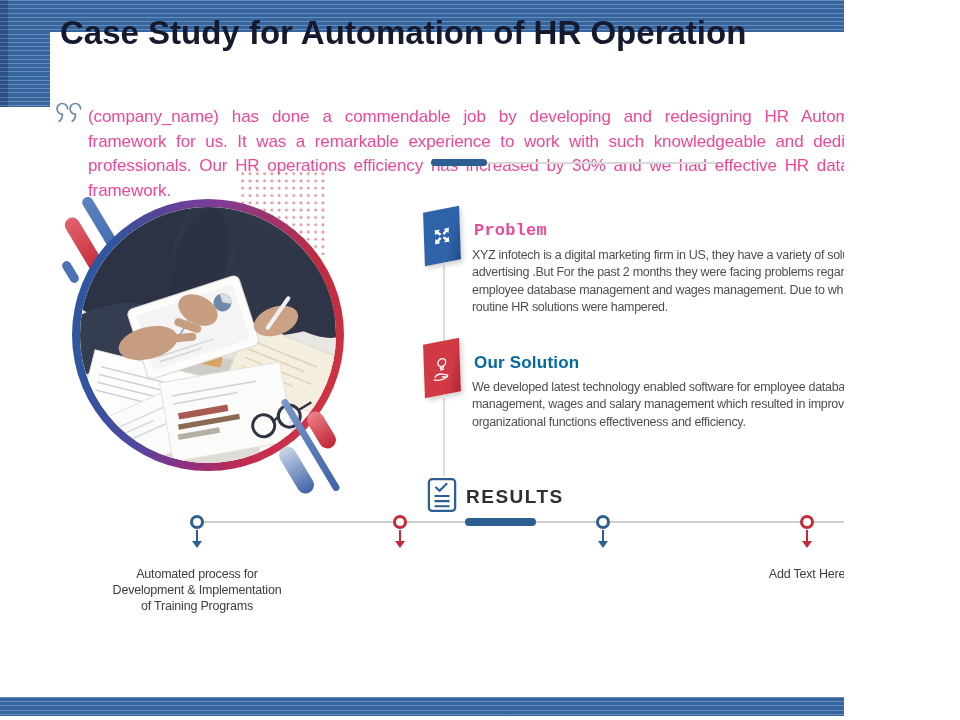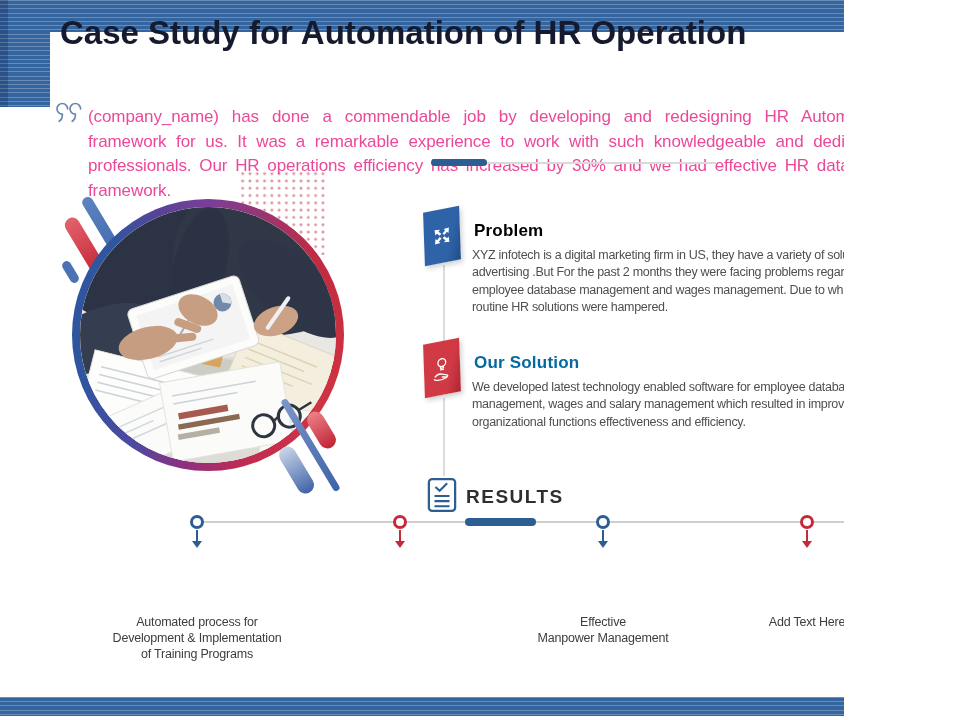--- a/index.html
+++ b/index.html
@@ -74,21 +74,21 @@
   .plaque.blue { left:424px; top:209px;
     background:linear-gradient(105deg,#2f63a8 68%,#204e8a 100%); }
   .plaque.red  { left:424px; top:341px;
     background:linear-gradient(105deg,#d13a45 68%,#ad2633 100%); }
   .connector { position:absolute; width:1.5px; background:#dcdcdc; z-index:2; }
   .conn-1 { left:443px; top:265px; height:76px; }
   .conn-2 { left:443px; top:398px; height:78px; }
 
   .section-heading { position:absolute; z-index:3; font-size:17px; font-weight:bold;
     letter-spacing:.2px; white-space:nowrap; }
-  .heading-problem  { left:474px; top:221px; color:#000000; }
+  .heading-problem  { left:474px; top:221px; color:#ec4899;font-family:Liberation Mono, monospace; }
   .heading-solution { left:474px; top:353px; color:#0369a1; }
   .section-body { position:absolute; left:472px; width:446px; z-index:3;
     font-size:12.5px; letter-spacing:-0.3px; line-height:1.38; color:#4f4f4f; }
   .body-problem  { top:247px; }
   .body-solution { top:379px; }
 
   
   .results-icon { position:absolute; left:427px; top:477px; z-index:3; }
   .results-heading { position:absolute; left:466px; top:486px; z-index:3;
     font-size:19px; font-weight:bold; letter-spacing:1.5px; color:#2f2f2f; }
@@ -106,21 +106,21 @@
   .marker .tip { position:absolute; left:2px; top:26px; width:0; height:0;
     border-left:5px solid transparent; border-right:5px solid transparent;
     border-top:7px solid #2d5e92; }
   .marker.red .ring { border-color:#c5293a; }
   .marker.red .stem { background:#c5293a; }
   .marker.red .tip  { border-top-color:#c5293a; }
   .m1 { left:190px; } .m2 { left:393px; } .m3 { left:596px; } .m4 { left:800px; }
 
   .tl-label { position:absolute; top:566px; width:236px; z-index:3;
     text-align:center; font-size:12.5px; line-height:1.28; color:#3d3d3d;
-    white-space:pre-line; letter-spacing:-0.2px;margin-top:48px; }
+    white-space:pre-line; letter-spacing:-0.2px; }
   .l1 { left:79px; } .l2 { left:282px; } .l3 { left:485px; } .l4 { left:689px; }
 </style>
 </head>
 <body>
 
 <div class="slide">
 
   <div class="banner-top stripe-blue"></div>
   <div class="banner-left stripe-blue"></div>
   <div class="banner-left-edge"></div>
@@ -268,17 +268,15 @@
     </div>
   <div class="marker red m4">
     <div class="ring"></div>
       <div class="stem"></div>
       <div class="tip"></div>
     </div>
 
   <div class="tl-label l1">Automated process for
 Development &amp; Implementation
 of Training Programs</div>
-  <div class="tl-label l3">Effective
-Manpower Management</div>
   <div class="tl-label l4">Add Text Here</div>
 
 </div>
 
 </body></html>

